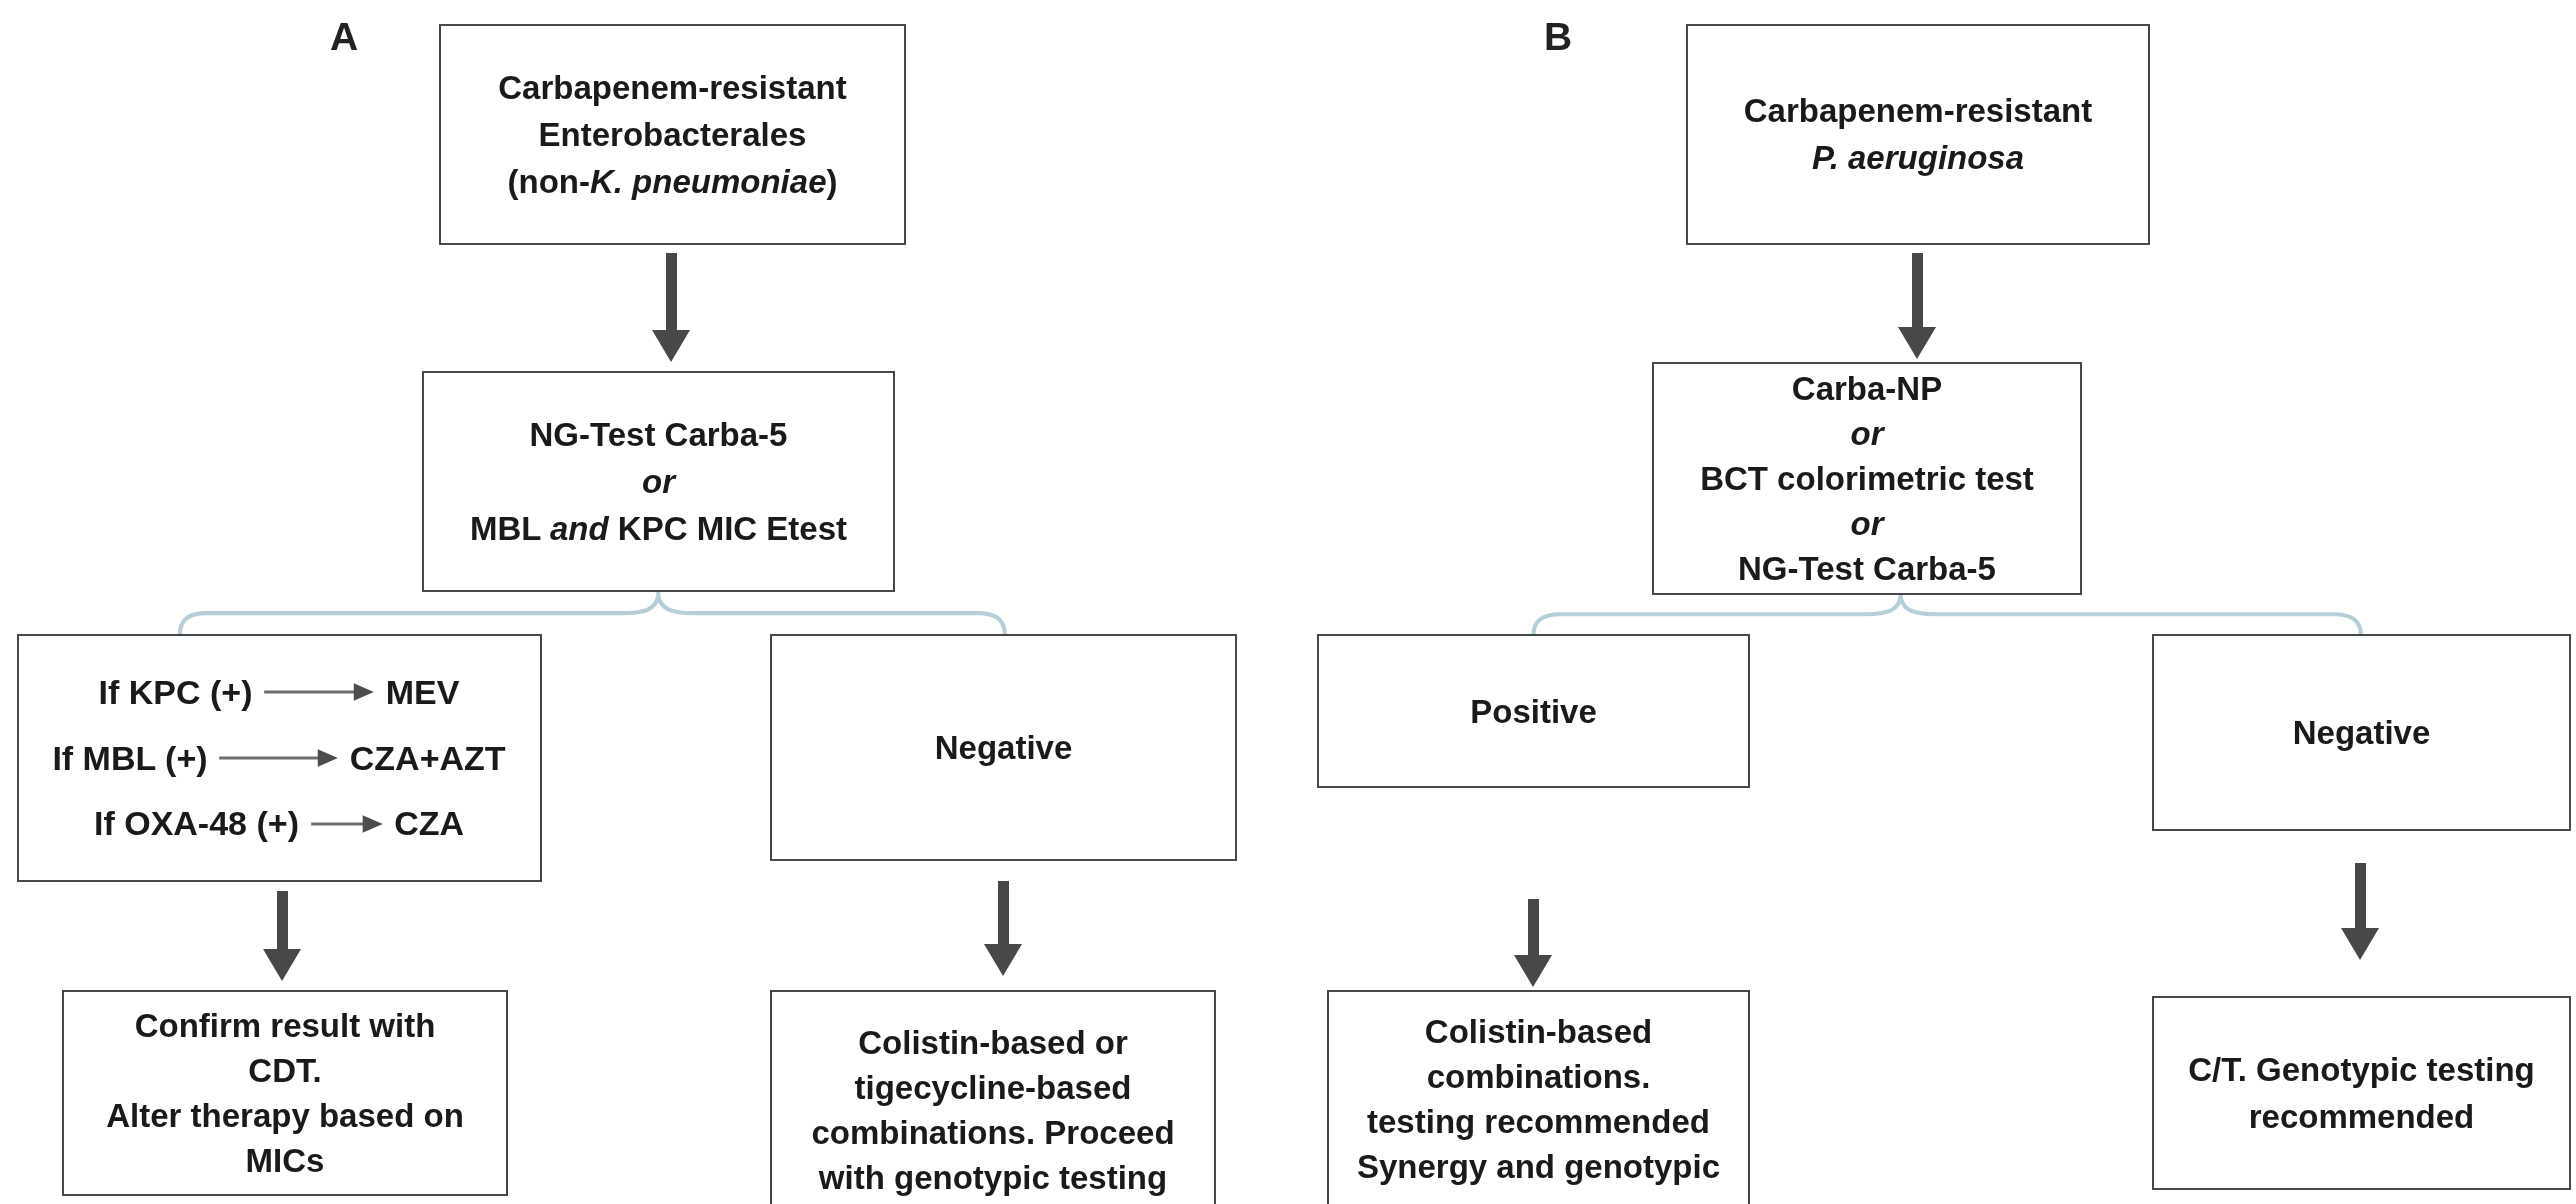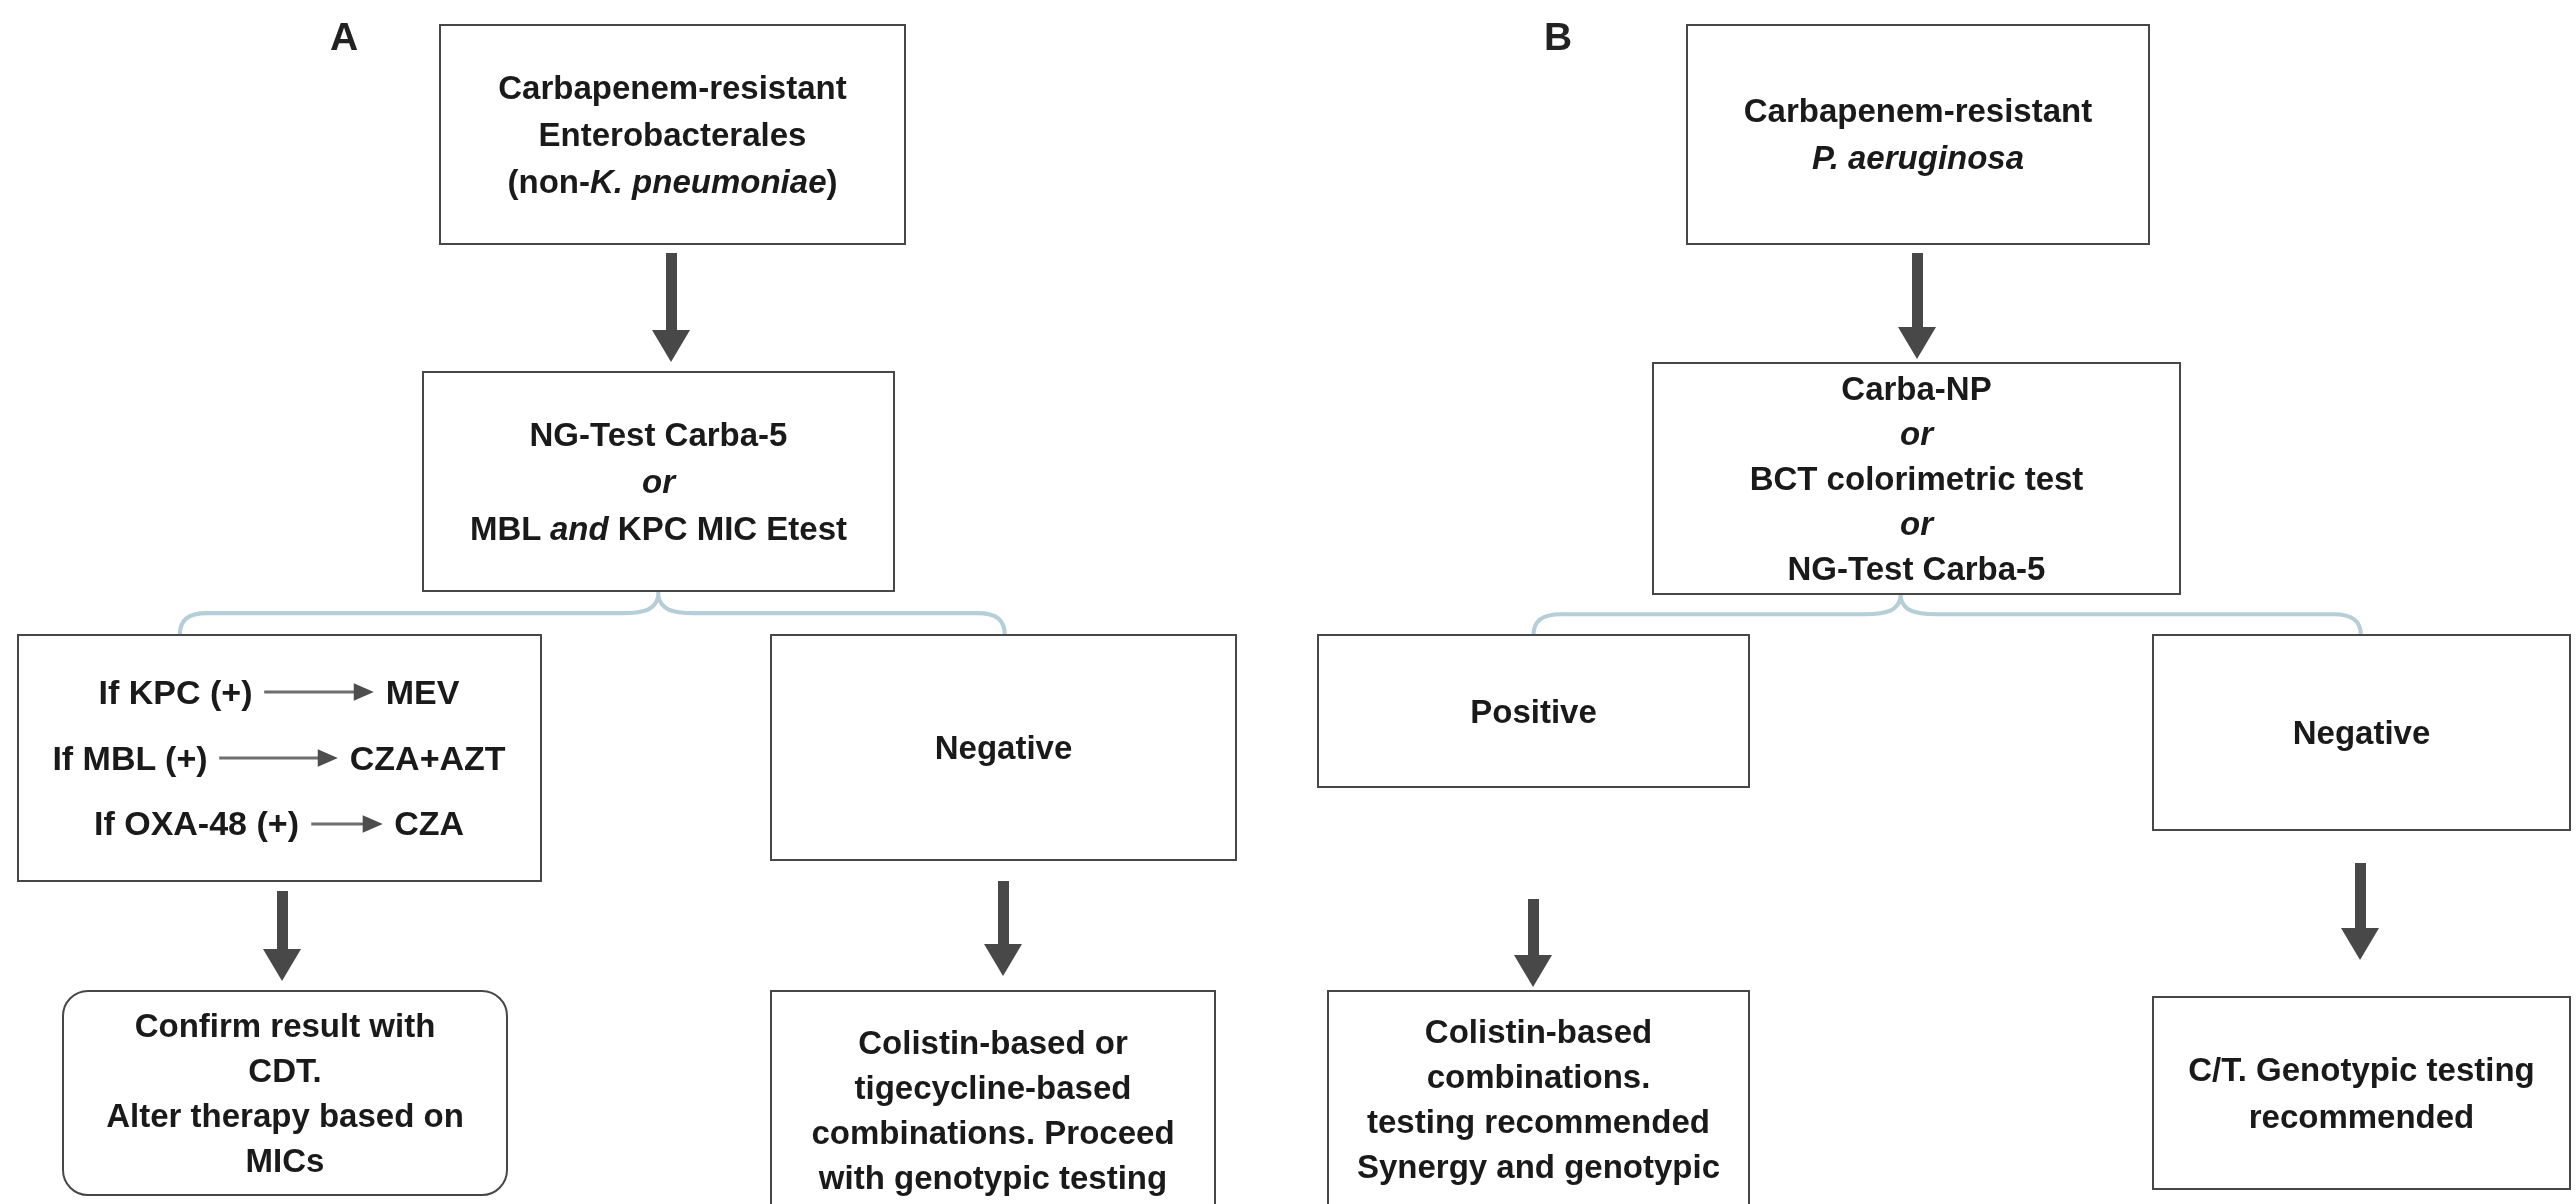--- a/index.html
+++ b/index.html
@@ -105,21 +105,21 @@
 <div class="arrow-down" style="left:263px;top:891px;height:90px;">
   <div class="stem"></div>
     <div class="head"></div>
 </div>
 
 <div class="arrow-down" style="left:984px;top:881px;height:95px;">
   <div class="stem"></div>
     <div class="head"></div>
 </div>
 
-<div class="box lh-tight" style="left:62px;top:990px;width:446px;height:206px;border-radius:26px;">
+<div class="box lh-tight" style="left:62px;top:990px;width:446px;height:206px;">
     <div class="tl"><span>Confirm result with</span></div>
     <div class="tl"><span>CDT.</span></div>
     <div class="tl"><span>Alter therapy based on</span></div>
     <div class="tl"><span>MICs</span></div>
   </div>
 
 <div class="box lh-tight" style="left:770px;top:990px;width:446px;height:240px;">
     <div class="tl"><span>Colistin-based or</span></div>
     <div class="tl"><span>tigecycline-based</span></div>
     <div class="tl"><span>combinations. Proceed</span></div>
@@ -131,21 +131,21 @@
 <div class="box" style="left:1686px;top:23.6px;width:464px;height:221px;">
     <div class="tl"><span>Carbapenem-resistant</span></div>
     <div class="tl"><em>P. aeruginosa</em></div>
   </div>
 
 <div class="arrow-down" style="left:1898px;top:253px;height:106px;">
   <div class="stem"></div>
     <div class="head"></div>
 </div>
 
-<div class="box lh-tight" style="left:1652px;top:362px;width:529px;height:233px;">
+<div class="box lh-tight" style="left:1652px;top:362px;width:430px;height:233px;">
     <div class="tl"><span>Carba-NP</span></div>
     <div class="tl"><em>or</em></div>
     <div class="tl"><span>BCT colorimetric test</span></div>
     <div class="tl"><em>or</em></div>
     <div class="tl"><span>NG-Test Carba-5</span></div>
   </div>
 
 <div class="box" style="left:1317px;top:634px;width:433px;height:154px;">
     <div class="tl"><span>Positive</span></div>
   </div>

